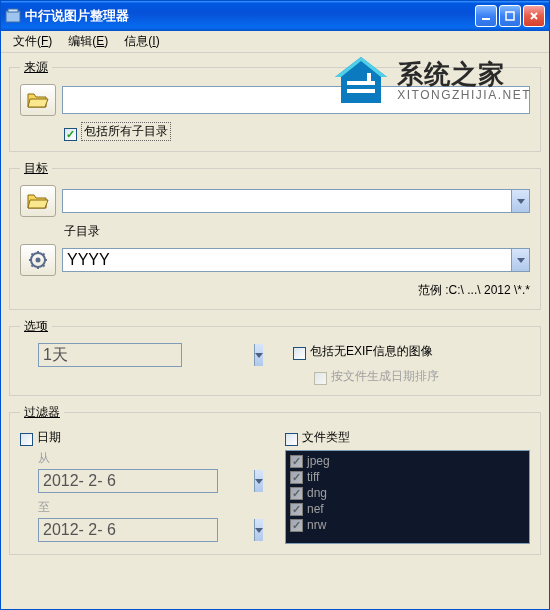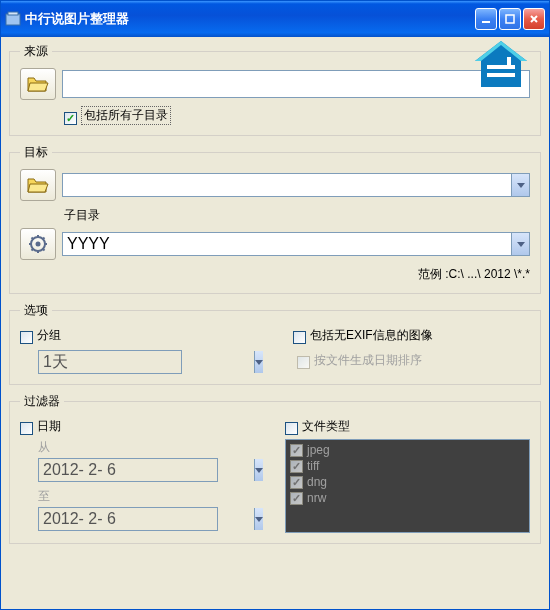--- a/index.html
+++ b/index.html
@@ -12,21 +12,21 @@
       overflow: hidden;
     }
     .window {
       width: 550px;
       height: 610px;
       border: 1px solid #0052cc;
       background: #ece9d8;
     }
     .titlebar {
       background: linear-gradient(to bottom, #3a95ff 0%, #0058e1 8%, #0651d8 40%, #076bef 88%, #0552c9 100%);
-      height: 36px;
+      height: 30px;
       display: flex;
       align-items: center;
       padding: 0 4px;
       color: white;
     }
     .titlebar-icon {
       width: 16px;
       height: 16px;
       margin-right: 4px;
       display: flex;
@@ -103,20 +103,21 @@
     fieldset {
       border: 1px solid #d4d0c8;
       margin-bottom: 8px;
       padding: 8px 10px 10px 10px;
       position: relative;
     }
     legend {
       padding: 0 4px;
       color: #000;
       font-size: 12px;
+      text-decoration: underline;
     }
     .row {
       display: flex;
       align-items: center;
       gap: 6px;
       margin-bottom: 6px;
     }
     .row:last-child { margin-bottom: 0; }
     .icon-btn {
       width: 36px;
@@ -197,21 +198,21 @@
     .label.disabled { color: #a0a0a0; }
     .indent { margin-left: 44px; }
     .sublabel { margin-left: 44px; margin-bottom: 4px; }
     .two-col {
       display: flex;
       gap: 20px;
     }
     .col { flex: 1; }
     .filetype-list {
       border: 1px solid #7f9db9;
-      background: #404040;
+      background: #0f172a;
       height: 94px;
       overflow-y: scroll;
       padding: 2px;
       margin-top: 4px;
     }
     .ft-item {
       display: flex;
       align-items: center;
       gap: 4px;
       padding: 1px 2px;
@@ -255,30 +256,39 @@
           </svg>
       </div>
       <div class="tbar-btn close">
         <svg width="10" height="10" viewBox="0 0 10 10">
             <path d="M2 2 L8 8 M8 2 L2 8" stroke="#fff" stroke-width="2"></path>
           </svg>
       </div>
     </div>
   </div>
 
+  <div class="menubar">
+    <span class="menu-item">文件(<span class="underline">F</span>)</span>
+    <span class="menu-item">编辑(<span class="underline">E</span>)</span>
+    <span class="menu-item">信息(<span class="underline">I</span>)</span>
+  </div>
 
   <div class="client">
     <div class="watermark">
       <svg class="wm-logo" viewBox="0 0 60 56">
         <path d="M30 4 L56 24 L50 24 L50 50 L10 50 L10 24 L4 24 Z" fill="#0b7abf"></path>
         <rect x="16" y="28" width="28" height="4" fill="#fff"></rect>
         <rect x="16" y="36" width="28" height="4" fill="#fff"></rect>
         <rect x="36" y="20" width="4" height="10" fill="#fff"></rect>
         <path d="M10 24 L30 8 L50 24 L56 24 L30 4 L4 24 Z" fill="#4fd0e8"></path>
       </svg>
+      <div class="wm-text">
+        <span class="wm-main">系统之家</span>
+        <span class="wm-sub">XITONGZHIJIA.NET</span>
+      </div>
     </div>
 
     <fieldset>
       <legend>来源</legend>
       <div class="row">
         <div class="icon-btn">
           <svg viewBox="0 0 22 20">
             <path d="M1 4 L7 4 L9 7 L19 7 L19 17 L1 17 Z" fill="#f7d65b" stroke="#8a6b13"></path>
             <path d="M3 9 L21 9 L18 17 L1 17 Z" fill="#fbe88e" stroke="#8a6b13"></path>
           </svg>
@@ -330,35 +340,31 @@
           <div class="combo-btn"></div>
         </div>
       </div>
       <div class="example">范例 :C:\ ...\ 2012 \*.*</div>
     </fieldset>
 
     <fieldset>
       <legend>选项</legend>
       <div class="two-col">
         <div class="col">
-          <div class="checkbox-row" style="margin-bottom:6px;">
-            <span class="checkbox"></span>
-            <span class="label">分组</span>
-          </div>
           <div class="combo disabled" style="margin-left:18px; width:144px;">
             <input class="combo-input" disabled="" value="1天" style="">
             <div class="combo-btn"></div>
           </div>
         </div>
         <div class="col">
           <div class="checkbox-row" style="margin-bottom:8px;padding-left:8px;">
             <span class="checkbox"></span>
             <span class="label">包括无EXIF信息的图像</span>
           </div>
-          <div class="checkbox-row" style="margin-left:12px;">
+          <div class="checkbox-row" style="margin-left:29px;">
             <span class="checkbox disabled"></span>
             <span class="label disabled">按文件生成日期排序</span>
           </div>
         </div>
       </div>
     </fieldset>
 
     <fieldset>
       <legend>过滤器</legend>
       <div class="two-col">
@@ -391,20 +397,24 @@
               <div class="ft-item">
                 <span class="checkbox disabled checked"></span>
                 <span class="label disabled">tiff</span>
               </div>
               <div class="ft-item">
                 <span class="checkbox disabled checked"></span>
                 <span class="label disabled">dng</span>
               </div>
               <div class="ft-item">
                 <span class="checkbox disabled checked"></span>
+                <span class="label disabled">nef</span>
+              </div>
+              <div class="ft-item">
+                <span class="checkbox disabled checked"></span>
                 <span class="label disabled">nrw</span>
               </div>
             </div>
         </div>
       </div>
     </fieldset>
 
   </div>
 </div>
 

